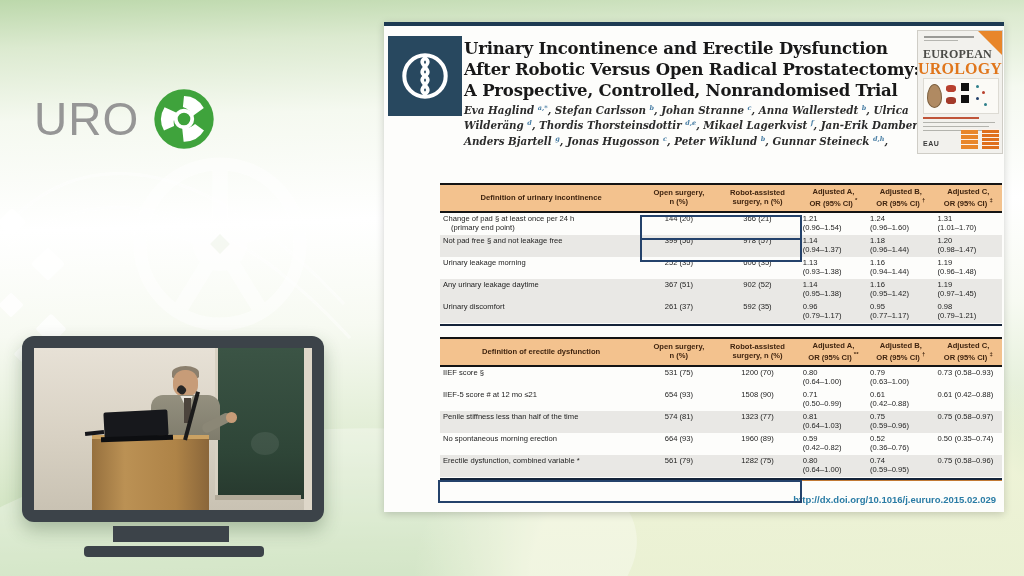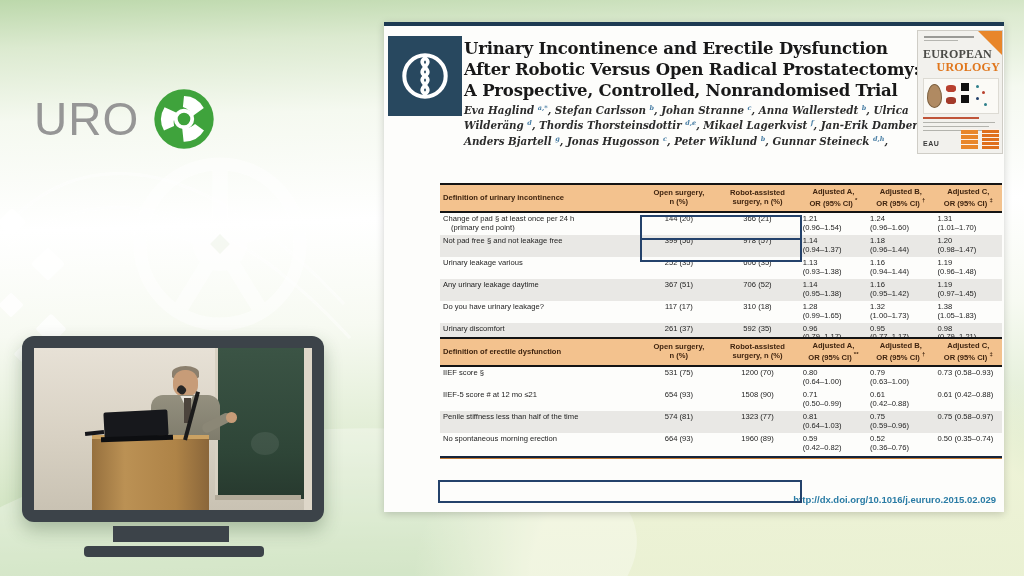--- a/index.html
+++ b/index.html
@@ -52,21 +52,21 @@
   .paper-authors{position:absolute;left:80px;top:77px;width:472px;font-family:"DejaVu Serif","Liberation Serif",serif;
                  font-style:italic;font-weight:bold;font-size:10.3px;line-height:1.5;color:#2c2c2c;}
   .paper-authors sup{color:#4a7fa5;font-size:6.5px;font-weight:bold;}
   .committee{margin-top:3px;}
   
   .cover{position:absolute;left:533px;top:4px;width:86px;height:124px;background:#f2f1ed;border:1px solid #cfcdc6;box-sizing:border-box;overflow:hidden;}
   .cover-corner{position:absolute;top:0;right:0;width:0;height:0;border-style:solid;border-width:0 24px 24px 0;border-color:transparent #e8862a transparent transparent;}
   .cover-meta{position:absolute;top:5px;left:6px;width:50px;height:2px;background:#9a9a96;}
   .cover-meta2{position:absolute;top:9px;left:6px;width:34px;height:1px;background:#b5b5b0;}
   .cover-t1{position:absolute;top:16px;left:5px;width:78px;font-family:"Liberation Serif",serif;font-size:12px;font-weight:bold;color:#4b4b47;letter-spacing:.2px;}
-  .cover-t2{position:absolute;top:29px;left:0;width:82px;text-align:right;font-family:"Liberation Serif",serif;font-size:12px;font-weight:bold;color:#e0761c;letter-spacing:.2px;}
+  .cover-t2{position:absolute;top:29px;left:0;width:82px;text-align:right;font-family:"Liberation Serif",serif;font-size:16px;font-weight:bold;color:#e0761c;letter-spacing:.2px;}
   .cover-art{position:absolute;top:47px;left:5px;width:74px;height:34px;background:#fbfaf6;border:1px solid #dddbd4;}
   .art-prostate{position:absolute;left:3px;top:5px;width:13px;height:22px;background:#b08a62;border:1px solid #7d6140;border-radius:50% 50% 50% 50%/58% 58% 42% 42%;}
   .art-red1{position:absolute;left:22px;top:6px;width:10px;height:7px;background:#b8402e;border-radius:40%;}
   .art-red2{position:absolute;left:22px;top:18px;width:10px;height:7px;background:#a33a2a;border-radius:40%;}
   .art-sq1{position:absolute;left:37px;top:4px;width:8px;height:8px;background:#101010;}
   .art-sq2{position:absolute;left:37px;top:16px;width:8px;height:8px;background:#101010;}
   .art-dot{position:absolute;width:3px;height:3px;border-radius:50%;}
   .cover-l0{position:absolute;top:86px;left:5px;width:56px;height:2px;background:#c0553a;}
   .cover-l1{position:absolute;top:91px;left:5px;width:72px;height:1px;background:#b3b3ad;}
   .cover-l2{position:absolute;top:95px;left:5px;width:66px;height:1px;background:#b3b3ad;}
@@ -76,21 +76,21 @@
             background-image:repeating-linear-gradient(180deg,rgba(255,255,255,.9) 0 1px,transparent 1px 5px);}
   .cover-b2{position:absolute;bottom:4px;right:3px;width:17px;height:20px;background:#df6f1d;
             background-image:repeating-linear-gradient(180deg,rgba(255,255,255,.9) 0 1px,transparent 1px 4px);}
   
   .tbl-caption{position:absolute;left:56px;top:144px;width:562px;font-size:9.3px;font-weight:bold;color:#1d1d1d;}
   .tbl-wrap1{position:absolute;left:56px;top:157px;width:562px;}
   .tbl-wrap2{position:absolute;left:56px;top:311px;width:562px;}
   table.datatable{border-collapse:collapse;width:100%;table-layout:fixed;font-size:7.6px;color:#1d1d1d;line-height:1.18;}
   table.datatable thead th{background:#f3c28e;border-top:2px solid #141414;border-bottom:2px solid #141414;
        padding:2px 3px;font-weight:bold;color:#402510;text-align:center;vertical-align:middle;height:22px;}
-  table.datatable thead th.def{text-align:left;}
+  table.datatable thead th.def{text-align:center;}
   table.datatable td{padding:2px 3px;vertical-align:top;height:17px;}
   table.datatable tbody tr.even{background:#e9e8e5;}
   td.num{text-align:center;margin-top:42px;}
   td.or{text-align:left;padding-left:13px;}
   .sub{padding-left:8px;}
   .endline-n{height:0;border-top:2px solid #15243a;margin-top:1px;}
   .endline-o{height:0;border-top:1px solid #c27a34;}
   .hbox{position:absolute;border:2px solid #24426b;pointer-events:none;}
   .doi{position:absolute;right:8px;top:468px;font-size:9.5px;color:#2a7ca5;font-weight:bold;}
   sup.mark{color:#40250f;font-size:6px;}
@@ -279,21 +279,21 @@
                   <div>1.18</div>
                   <div class="ci">(0.96–1.44)</div>
                 </td>
                 <td class="or">
                   <div>1.20</div>
                   <div class="ci">(0.98–1.47)</div>
                 </td>
               </tr>
               <tr>
                 <td class="lbl">
-                  <div>Urinary leakage various</div>
+                  <div>Urinary leakage morning</div>
                 </td>
                 <td class="num">252 (35)</td>
                 <td class="num">606 (35)</td>
                 <td class="or">
                   <div>1.13</div>
                   <div class="ci">(0.93–1.38)</div>
                 </td>
                 <td class="or">
                   <div>1.16</div>
                   <div class="ci">(0.94–1.44)</div>
@@ -301,51 +301,32 @@
                 <td class="or">
                   <div>1.19</div>
                   <div class="ci">(0.96–1.48)</div>
                 </td>
               </tr>
               <tr class="even">
                 <td class="lbl">
                   <div>Any urinary leakage daytime</div>
                 </td>
                 <td class="num">367 (51)</td>
-                <td class="num">706 (52)</td>
+                <td class="num">902 (52)</td>
                 <td class="or">
                   <div>1.14</div>
                   <div class="ci">(0.95–1.38)</div>
                 </td>
                 <td class="or">
                   <div>1.16</div>
                   <div class="ci">(0.95–1.42)</div>
                 </td>
                 <td class="or">
                   <div>1.19</div>
                   <div class="ci">(0.97–1.45)</div>
-                </td>
-              </tr>
-              <tr>
-                <td class="lbl">
-                  <div>Do you have urinary leakage?</div>
-                </td>
-                <td class="num">117 (17)</td>
-                <td class="num">310 (18)</td>
-                <td class="or">
-                  <div>1.28</div>
-                  <div class="ci">(0.99–1.65)</div>
-                </td>
-                <td class="or">
-                  <div>1.32</div>
-                  <div class="ci">(1.00–1.73)</div>
-                </td>
-                <td class="or">
-                  <div>1.38</div>
-                  <div class="ci">(1.05–1.83)</div>
                 </td>
               </tr>
               <tr class="even">
                 <td class="lbl">
                   <div>Urinary discomfort</div>
                 </td>
                 <td class="num">261 (37)</td>
                 <td class="num">592 (35)</td>
                 <td class="or">
                   <div>0.96</div>
@@ -468,20 +449,38 @@
                   <div class="ci">(0.42–0.82)</div>
                 </td>
                 <td class="or">
                   <div>0.52</div>
                   <div class="ci">(0.36–0.76)</div>
                 </td>
                 <td class="or">
                   <div>0.50 (0.35–0.74)</div>
                 </td>
               </tr>
+              <tr class="even">
+                <td class="lbl">
+                  <div>Erectile dysfunction, combined variable *</div>
+                </td>
+                <td class="num">561 (79)</td>
+                <td class="num">1282 (75)</td>
+                <td class="or">
+                  <div>0.80</div>
+                  <div class="ci">(0.64–1.00)</div>
+                </td>
+                <td class="or">
+                  <div>0.74</div>
+                  <div class="ci">(0.59–0.95)</div>
+                </td>
+                <td class="or">
+                  <div>0.75 (0.58–0.96)</div>
+                </td>
+              </tr>
             </tbody>
           </table>
         </div>
       <div class="endline-n"></div>
       <div class="endline-o"></div>
     </div>
 
     <div class="doi">http://dx.doi.org/10.1016/j.eururo.2015.02.029</div>
   <div class="hbox" style="left: 256.312px; top: 189px; width: 157.344px; height: 20.9062px;"></div>
       <div class="hbox" style="left: 256.312px; top: 211.906px; width: 157.344px; height: 19.9062px;"></div>

